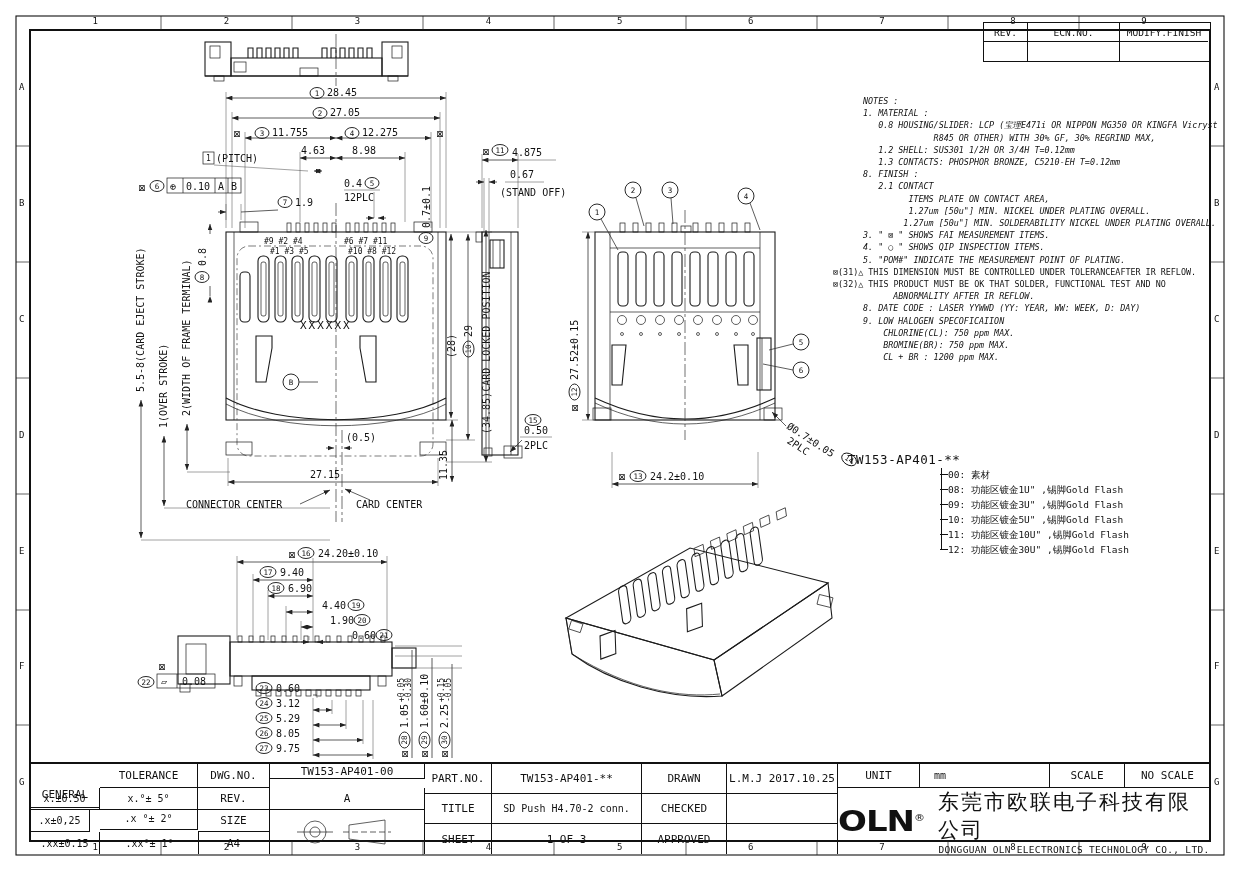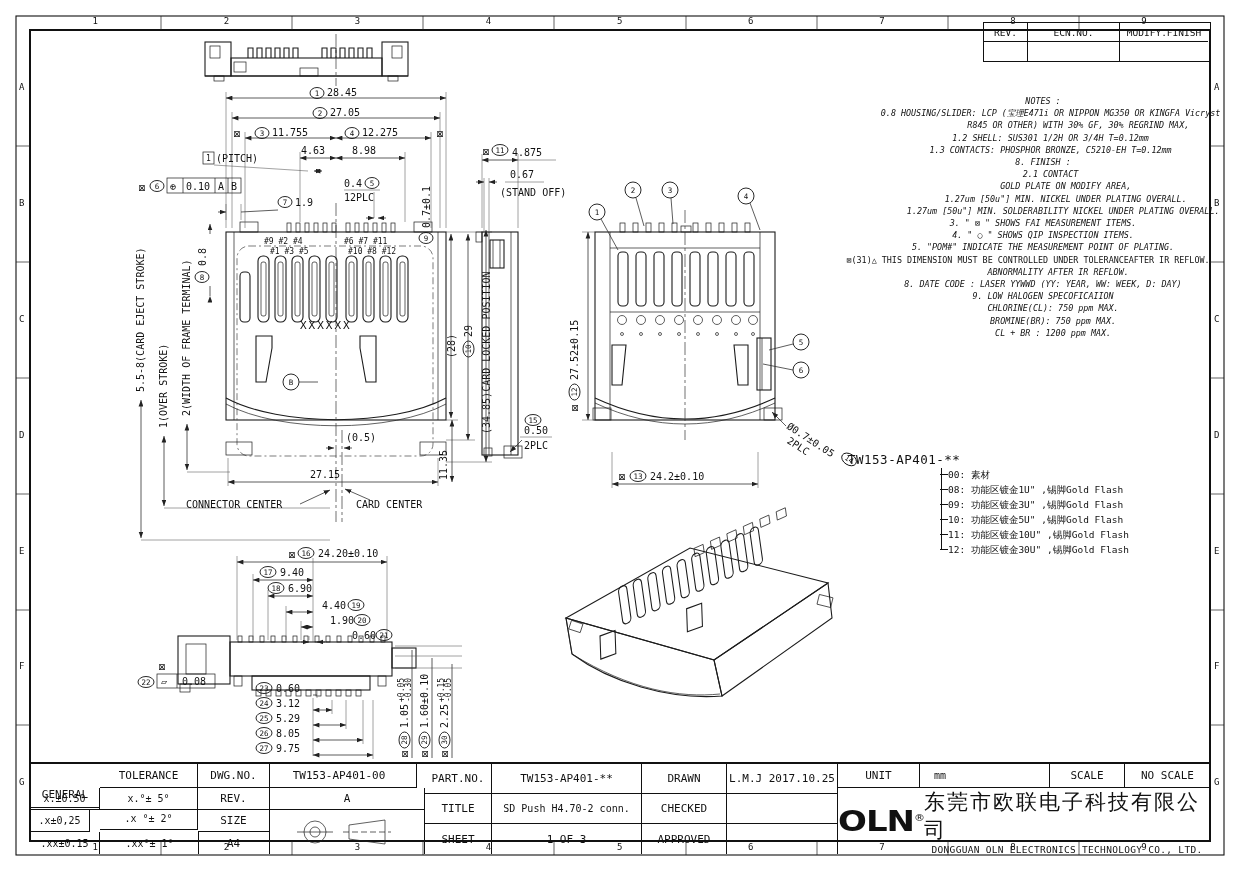--- a/index.html
+++ b/index.html
@@ -21,36 +21,36 @@
   .bal{fill:none;stroke:#111;stroke-width:0.9;}
   .baln{font:7.5px "DejaVu Sans Mono",monospace;fill:#111;text-anchor:middle;}
   .zone{position:absolute;font:9px "DejaVu Sans Mono",monospace;color:#111;}
   
   #rev-table{left:983px;top:22px;width:226px;height:38px;border:1px solid #111;display:flex;flex-wrap:wrap;}
   #rev-table .rcell{border-right:1px solid #111;border-bottom:1px solid #111;box-sizing:border-box;
                     font-size:9.5px;display:flex;align-items:center;justify-content:center;height:19px;}
   #rev-table .rcell:nth-child(3n){border-right:none;}
   #rev-table .rcell:nth-child(n+4){border-bottom:none;}
   
-  #notes{left:833px;top:95px;width:390px;text-align:center;}
+  #notes{left:833px;top:95px;width:390px;}
   .note-line{white-space:pre;font:italic 8.4px/12.2px "DejaVu Sans Mono",monospace;padding-left:30px;}
   .note-line.outdent{padding-left:0;font-style:normal;}
   
   #part-options{left:848px;top:452px;width:300px;}
   #po-title{font-size:12.5px;letter-spacing:0.5px;}
   #po-line{position:absolute;left:93px;top:16px;width:1px;height:82px;background:#111;}
   .po-item{position:relative;margin-left:100px;font-size:9.5px;line-height:15px;white-space:nowrap;}
   .po-item::before{content:"";position:absolute;left:-8px;top:7px;width:8px;border-top:1px solid #111;}
   
   #tblock{left:30px;top:762px;width:1180px;height:90px;border-top:2px solid #111;box-sizing:border-box;}
   .tb{position:absolute;box-sizing:border-box;border-right:1px solid #111;border-bottom:1px solid #111;
       display:flex;align-items:center;justify-content:center;font-size:11px;white-space:nowrap;overflow:hidden;}
   .tb.small{font-size:10px;}
   #company{position:absolute;left:808px;top:24px;width:372px;height:66px;border-bottom:none;
-           display:flex;align-items:center;justify-content:flex-end;}
+           display:flex;align-items:center;justify-content:flex-end;gap:14px;}
   #logo{font:900 34px "DejaVu Sans",sans-serif;letter-spacing:-1px;transform:scaleY(0.85);}
   #logo sup{font-size:11px;font-weight:400;}
   #cname .cn{font-size:21px;letter-spacing:2px;font-family:"DejaVu Sans",sans-serif;}
   #cname .en{font-size:9.5px;text-align:center;letter-spacing:0.3px;}
 </style>
 </head>
 <body>
 
 <div id="sheet">
 
@@ -673,33 +673,35 @@
     <div class="rcell" style="width:44px">REV.</div>
     <div class="rcell" style="width:92px">ECN.NO.</div>
     <div class="rcell" style="width:88px">MODIFY.FINISH</div>
     <div class="rcell" style="width:44px"></div>
     <div class="rcell" style="width:92px"></div>
     <div class="rcell" style="width:88px"></div>
   </div>
 
   <div id="notes" class="abs">
       <div class="note-line">NOTES :</div>
+      <div class="note-line">1. MATERIAL :</div>
       <div class="note-line">   0.8 HOUSING/SLIDER: LCP (宝理E471i OR NIPPON MG350 OR KINGFA Vicryst</div>
       <div class="note-line">              R845 OR OTHER) WITH 30% GF, 30% REGRIND MAX,</div>
       <div class="note-line">   1.2 SHELL: SUS301 1/2H OR 3/4H T=0.12mm</div>
       <div class="note-line">   1.3 CONTACTS: PHOSPHOR BRONZE, C5210-EH T=0.12mm</div>
       <div class="note-line">8. FINISH :</div>
       <div class="note-line">   2.1 CONTACT</div>
-      <div class="note-line">         GOLD PLATE ON MODIFY AREA,</div>
+      <div class="note-line">         ITEMS PLATE ON CONTACT AREA,</div>
       <div class="note-line">         1.27um [50u"] MIN. NICKEL UNDER PLATING OVERALL.</div>
       <div class="note-line">        1.27um [50u"] MIN. SOLDERABILITY NICKEL UNDER PLATING OVERALL.</div>
       <div class="note-line">3. " ⊠ " SHOWS FAI MEASUREMENT ITEMS.</div>
       <div class="note-line">4. " ○ " SHOWS QIP INSPECTION ITEMS.</div>
       <div class="note-line">5. "POM#" INDICATE THE MEASUREMENT POINT OF PLATING.</div>
       <div class="note-line outdent">⊠(31)△ THIS DIMENSION MUST BE CONTROLLED UNDER TOLERANCEAFTER IR REFLOW.</div>
+      <div class="note-line outdent">⊠(32)△ THIS PRODUCT MUST BE OK THAT SOLDER, FUNCTIONAL TEST AND NO</div>
       <div class="note-line">      ABNORMALITY AFTER IR REFLOW.</div>
       <div class="note-line">8. DATE CODE : LASER YYWWD (YY: YEAR, WW: WEEK, D: DAY)</div>
       <div class="note-line">9. LOW HALOGEN SPECOFICAIION</div>
       <div class="note-line">    CHLORINE(CL): 750 ppm MAX.</div>
       <div class="note-line">    BROMINE(BR): 750 ppm MAX.</div>
       <div class="note-line">    CL + BR : 1200 ppm MAX.</div>
     </div>
 
   <div id="part-options" class="abs">
     <div id="po-title">TW153-AP401-**</div>
@@ -719,21 +721,21 @@
     <div class="tb" style="left:0;top:17px;width:70px;height:27px;border-right:none">GENERAL</div>
     <div class="tb" style="left:70px;top:0;width:98px;height:24px">TOLERANCE</div>
     <div class="tb small" style="left:0;top:24px;width:70px;height:22px">x.±0.50</div>
     <div class="tb small" style="left:70px;top:24px;width:98px;height:22px">x.°± 5°</div>
     <div class="tb small" style="left:0;top:46px;width:60px;height:22px">.x±0,25</div>
     <div class="tb small" style="left:70px;top:44px;width:98px;height:22px">.x °± 2°</div>
     <div class="tb small" style="left:0;top:68px;width:70px;height:22px;border-bottom:none">.xx±0.15</div>
     <div class="tb small" style="left:71px;top:68px;width:98px;height:22px;border-bottom:none">.xx°± 1°</div>
 
     <div class="tb" style="left:168px;top:0;width:72px;height:24px">DWG.NO.</div>
-    <div class="tb" style="left:232px;top:0;width:155px;height:24px">TW153-AP401-00</div>
+    <div class="tb" style="left:240px;top:0;width:155px;height:15px">TW153-AP401-00</div>
     <div class="tb" style="left:168px;top:24px;width:72px;height:22px">REV.</div>
     <div class="tb" style="left:240px;top:24px;width:155px;height:22px">A</div>
     <div class="tb" style="left:168px;top:46px;width:72px;height:22px">SIZE</div>
     <div class="tb" style="left:168px;top:68px;width:72px;height:22px;border-bottom:none">A4</div>
     <div class="tb" style="left:240px;top:46px;width:155px;height:44px;border-bottom:none">
       <svg width="120" height="36" viewBox="0 0 120 36">
         <circle cx="28" cy="18" r="11" class="lt"></circle>
           <circle cx="28" cy="18" r="5" class="lt"></circle>
         <line x1="10" y1="18" x2="46" y2="18" class="lt"></line>
         <path d="M62,11 L98,6 L98,30 L62,25 Z" class="lt"></path>

